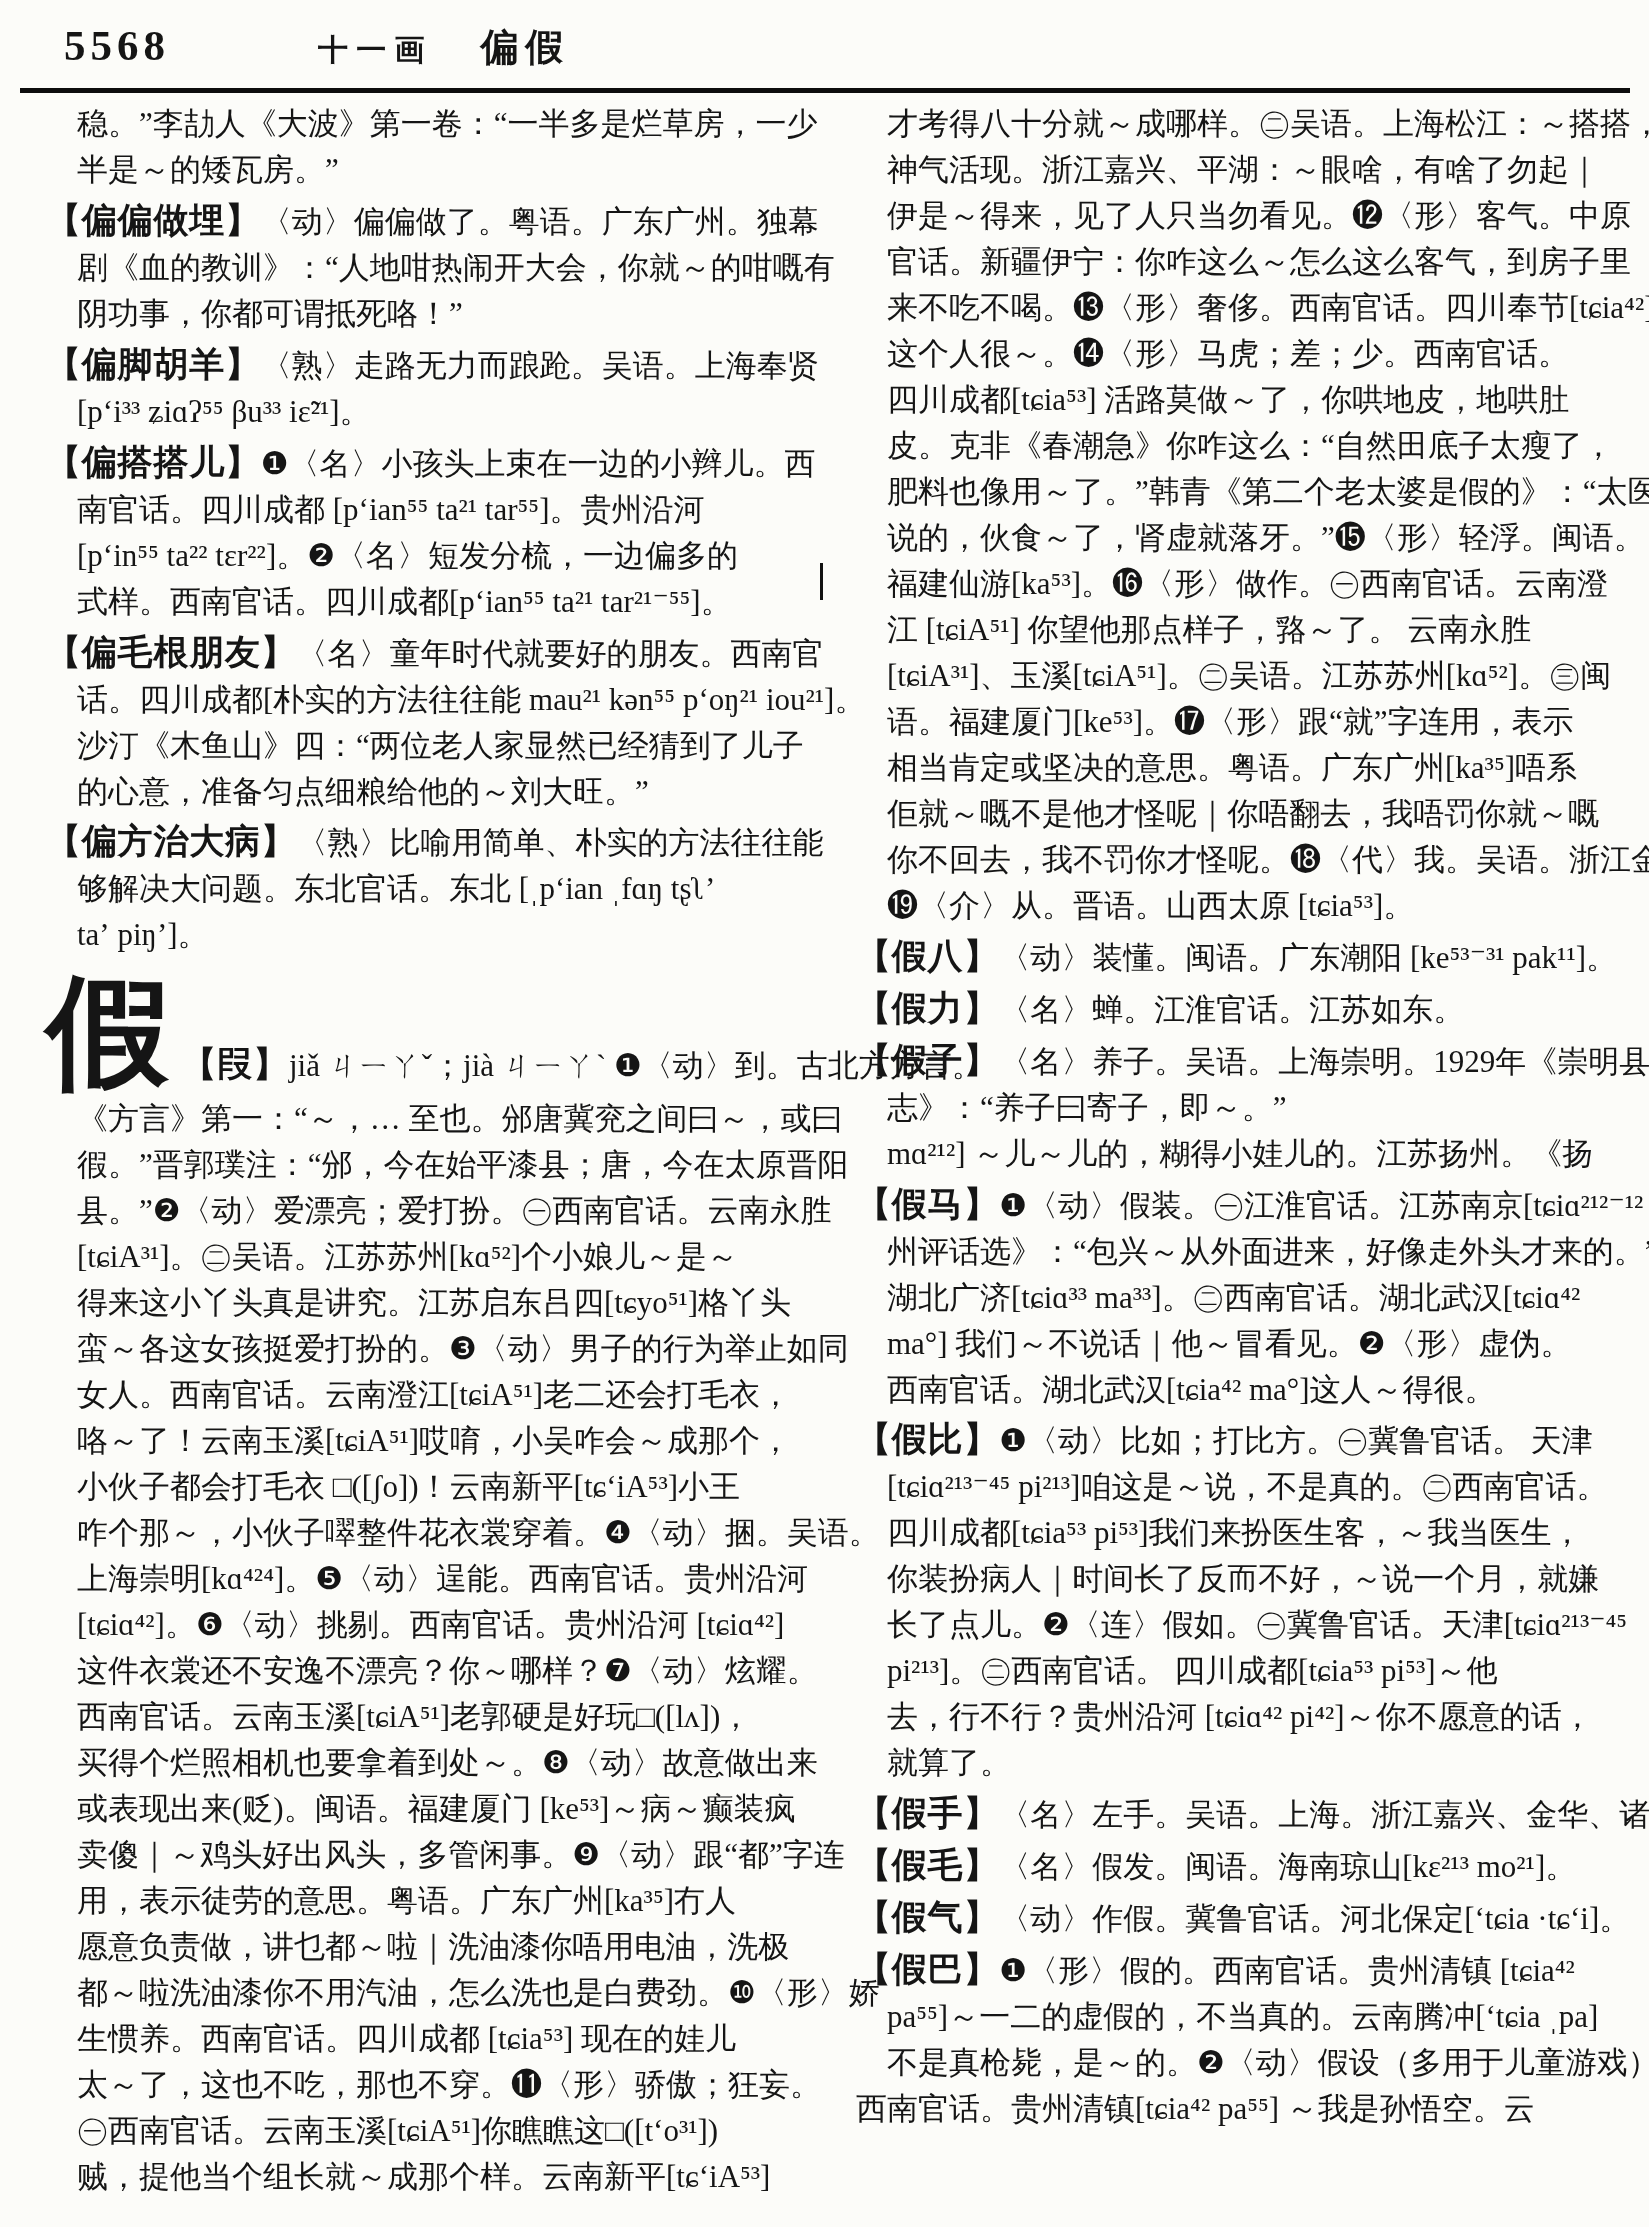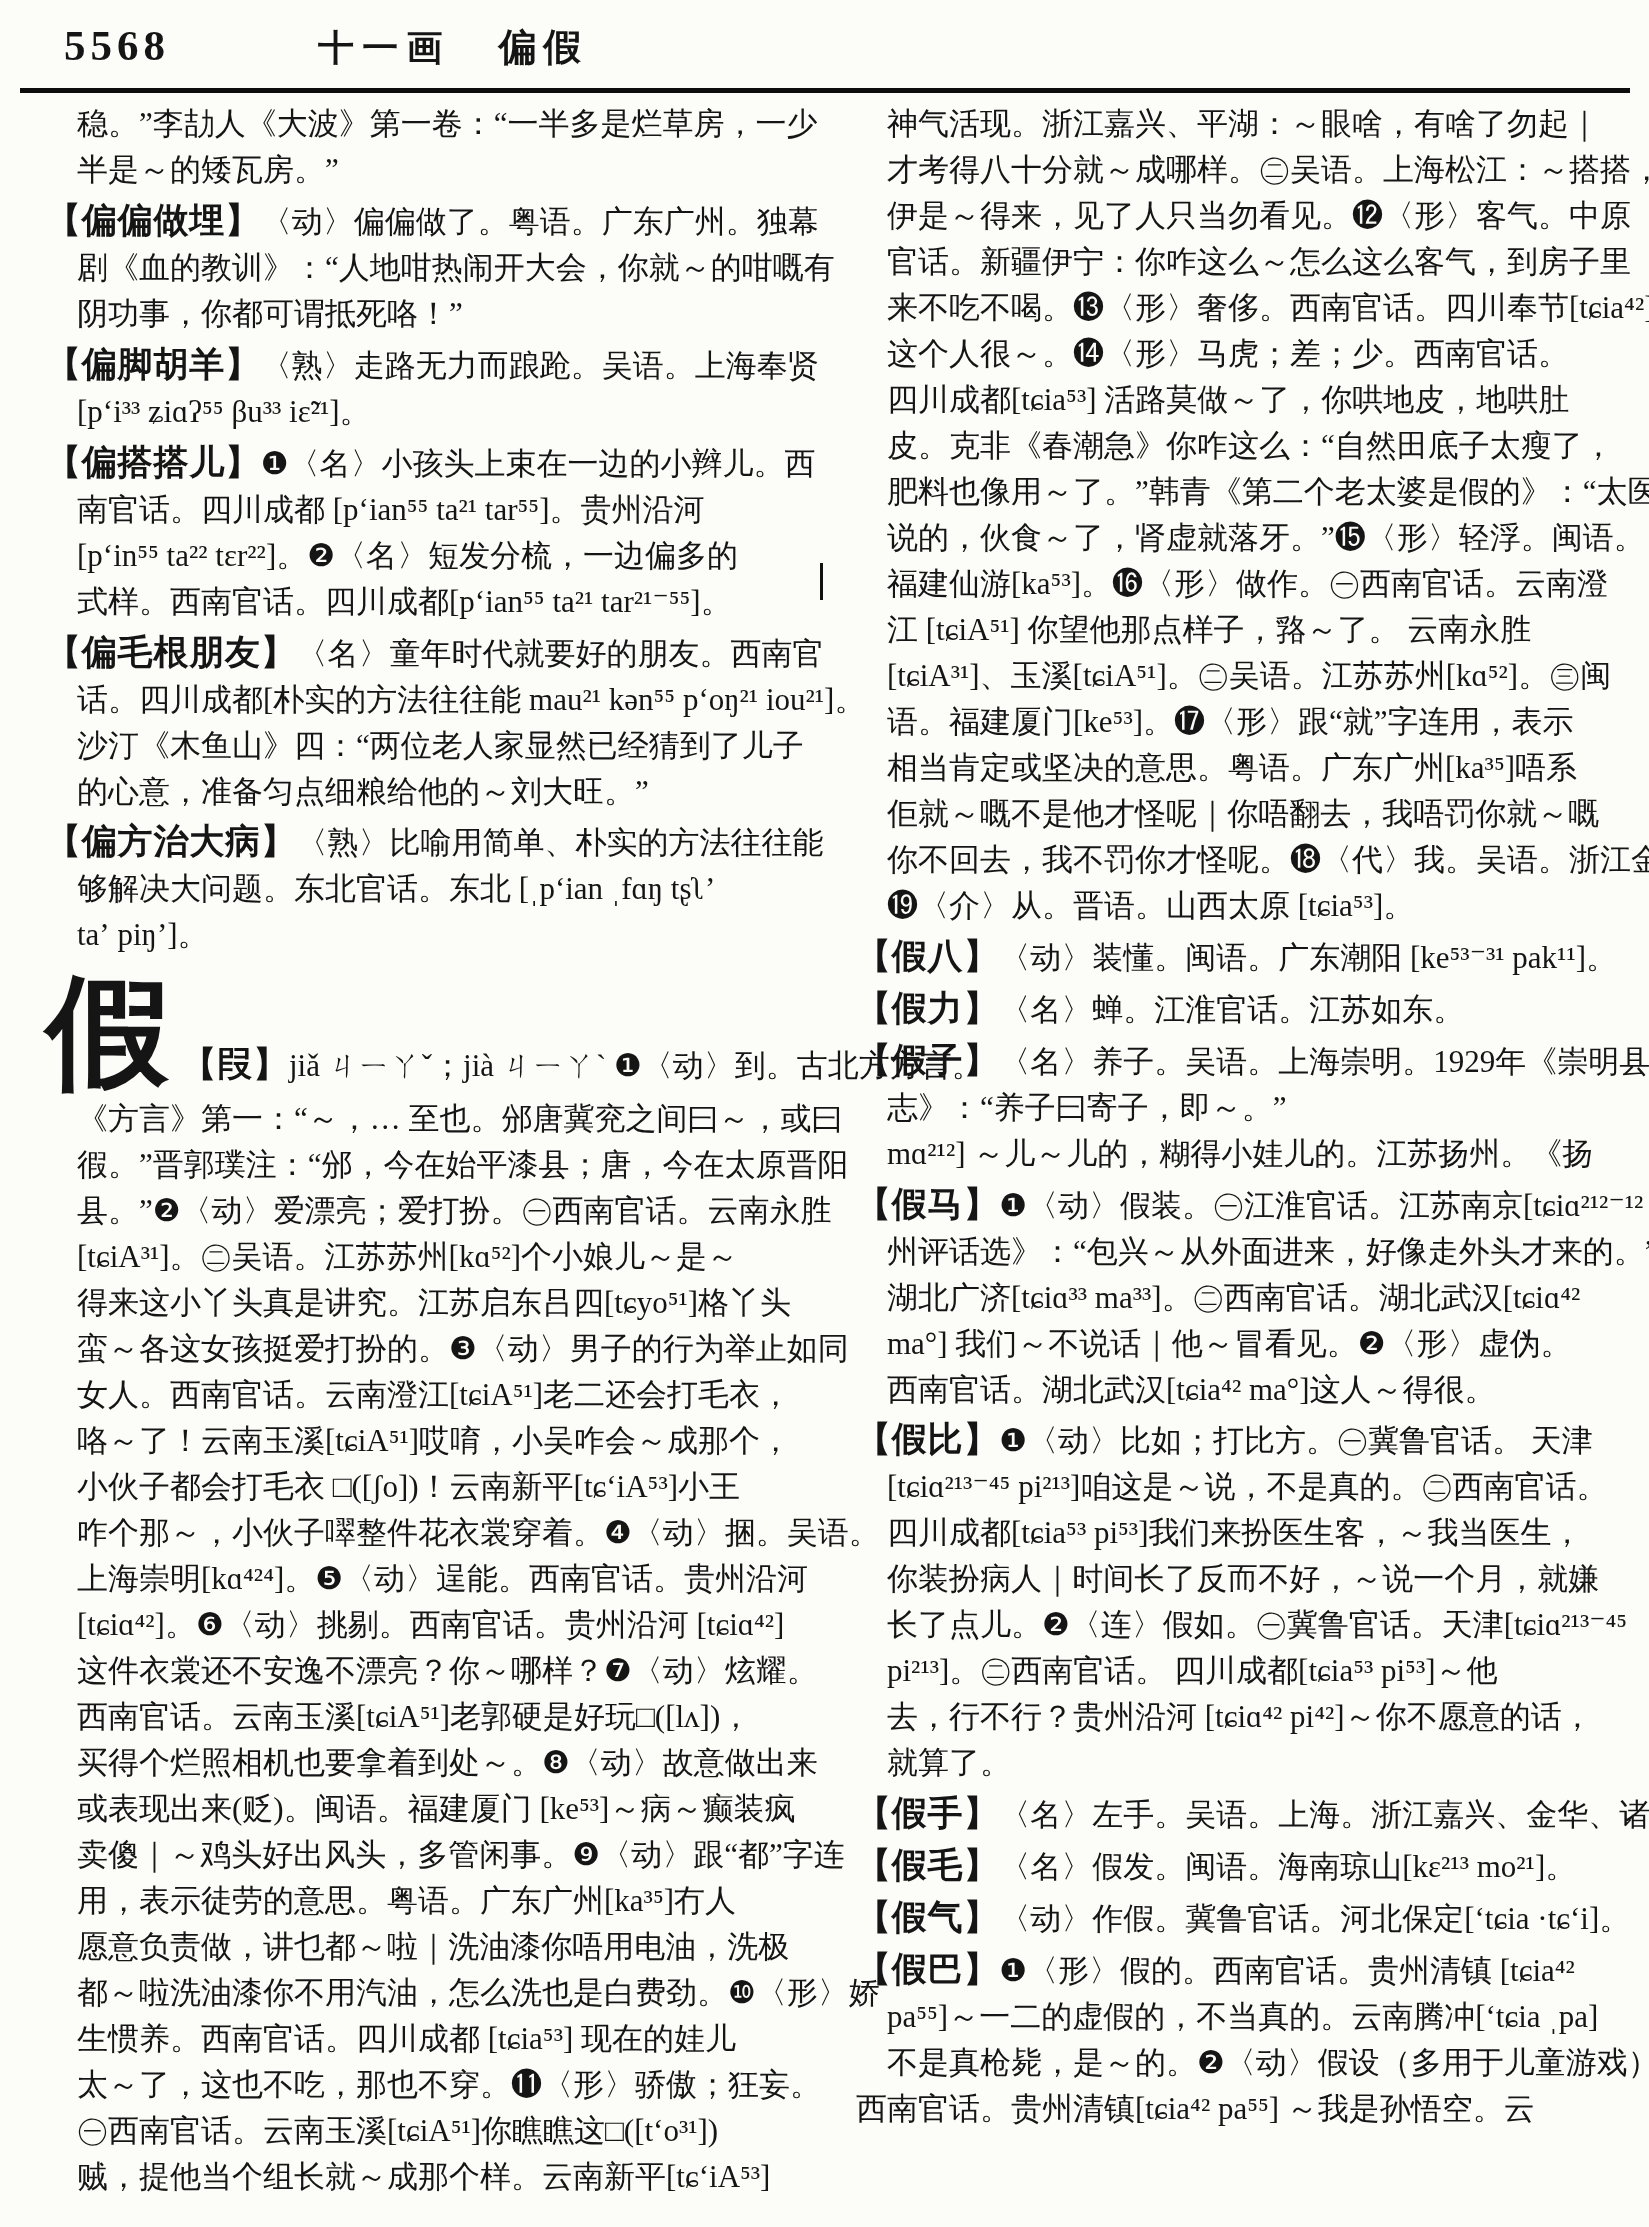--- a/index.html
+++ b/index.html
@@ -8,21 +8,21 @@
     background:#fcfcf9;color:#151515;
     font-family:"Liberation Serif","DejaVu Serif",serif;
     position:relative;overflow:hidden;
   }
   .page-header{
     display:flex;align-items:baseline;
     padding:21.4px 0 0 64px;
     font-weight:bold;
   }
   .page-num{font-size:43px;letter-spacing:5px;}
-  .sect{font-size:36px;margin-left:148px;letter-spacing:8.2px;}
+  .sect{font-size:30px;margin-left:148px;letter-spacing:8.2px;}
   .range{font-size:38px;margin-left:48px;letter-spacing:6.6px;}
   .rule{
     height:5px;background:#0d0d0d;
     margin:15px 20px 0 20px;
   }
   .columns{
     display:flex;
     padding:7px 0 0 46px;
   }
   .col{
@@ -115,22 +115,22 @@
         <div class="line indent"><span class="hw"></span><span>生惯养。西南官话。四川成都 [tɕia⁵³] 现在的娃儿</span></div>
         <div class="line indent"><span class="hw"></span><span>太～了，这也不吃，那也不穿。⓫〈形〉骄傲；狂妄。</span></div>
         <div class="line indent"><span class="hw"></span><span>㊀西南官话。云南玉溪[tɕiA⁵¹]你瞧瞧这□([tʻo³¹])</span></div>
         <div class="line indent"><span class="hw"></span><span>贼，提他当个组长就～成那个样。云南新平[tɕʻiA⁵³]</span></div>
       </div>
   </div>
 
   <div class="col">
     <div>
 
-    <div class="line indent"><span class="hw"></span><span>神气活现。浙江嘉兴、平湖：～眼啥，有啥了勿起｜</span></div>
-        <div class="line indent"><span class="hw"></span><span>才考得八十分就～成哪样。㊁吴语。上海松江：～搭搭，</span></div>
+    <div class="line indent"><span class="hw"></span><span>才考得八十分就～成哪样。㊁吴语。上海松江：～搭搭，</span></div>
+        <div class="line indent"><span class="hw"></span><span>神气活现。浙江嘉兴、平湖：～眼啥，有啥了勿起｜</span></div>
         <div class="line indent"><span class="hw"></span><span>伊是～得来，见了人只当勿看见。⓬〈形〉客气。中原</span></div>
         <div class="line indent"><span class="hw"></span><span>官话。新疆伊宁：你咋这么～怎么这么客气，到房子里</span></div>
         <div class="line indent"><span class="hw"></span><span>来不吃不喝。⓭〈形〉奢侈。西南官话。四川奉节[tɕia⁴²]</span></div>
         <div class="line indent"><span class="hw"></span><span>这个人很～。⓮〈形〉马虎；差；少。西南官话。</span></div>
         <div class="line indent"><span class="hw"></span><span>四川成都[tɕia⁵³] 活路莫做～了，你哄地皮，地哄肚</span></div>
         <div class="line indent"><span class="hw"></span><span>皮。克非《春潮急》你咋这么：“自然田底子太瘦了，</span></div>
         <div class="line indent"><span class="hw"></span><span>肥料也像用～了。”韩青《第二个老太婆是假的》：“太医</span></div>
         <div class="line indent"><span class="hw"></span><span>说的，伙食～了，肾虚就落牙。”⓯〈形〉轻浮。闽语。</span></div>
         <div class="line indent"><span class="hw"></span><span>福建仙游[ka⁵³]。⓰〈形〉做作。㊀西南官话。云南澄</span></div>
         <div class="line indent"><span class="hw"></span><span>江 [tɕiA⁵¹] 你望他那点样子，嗠～了。 云南永胜</span></div>

